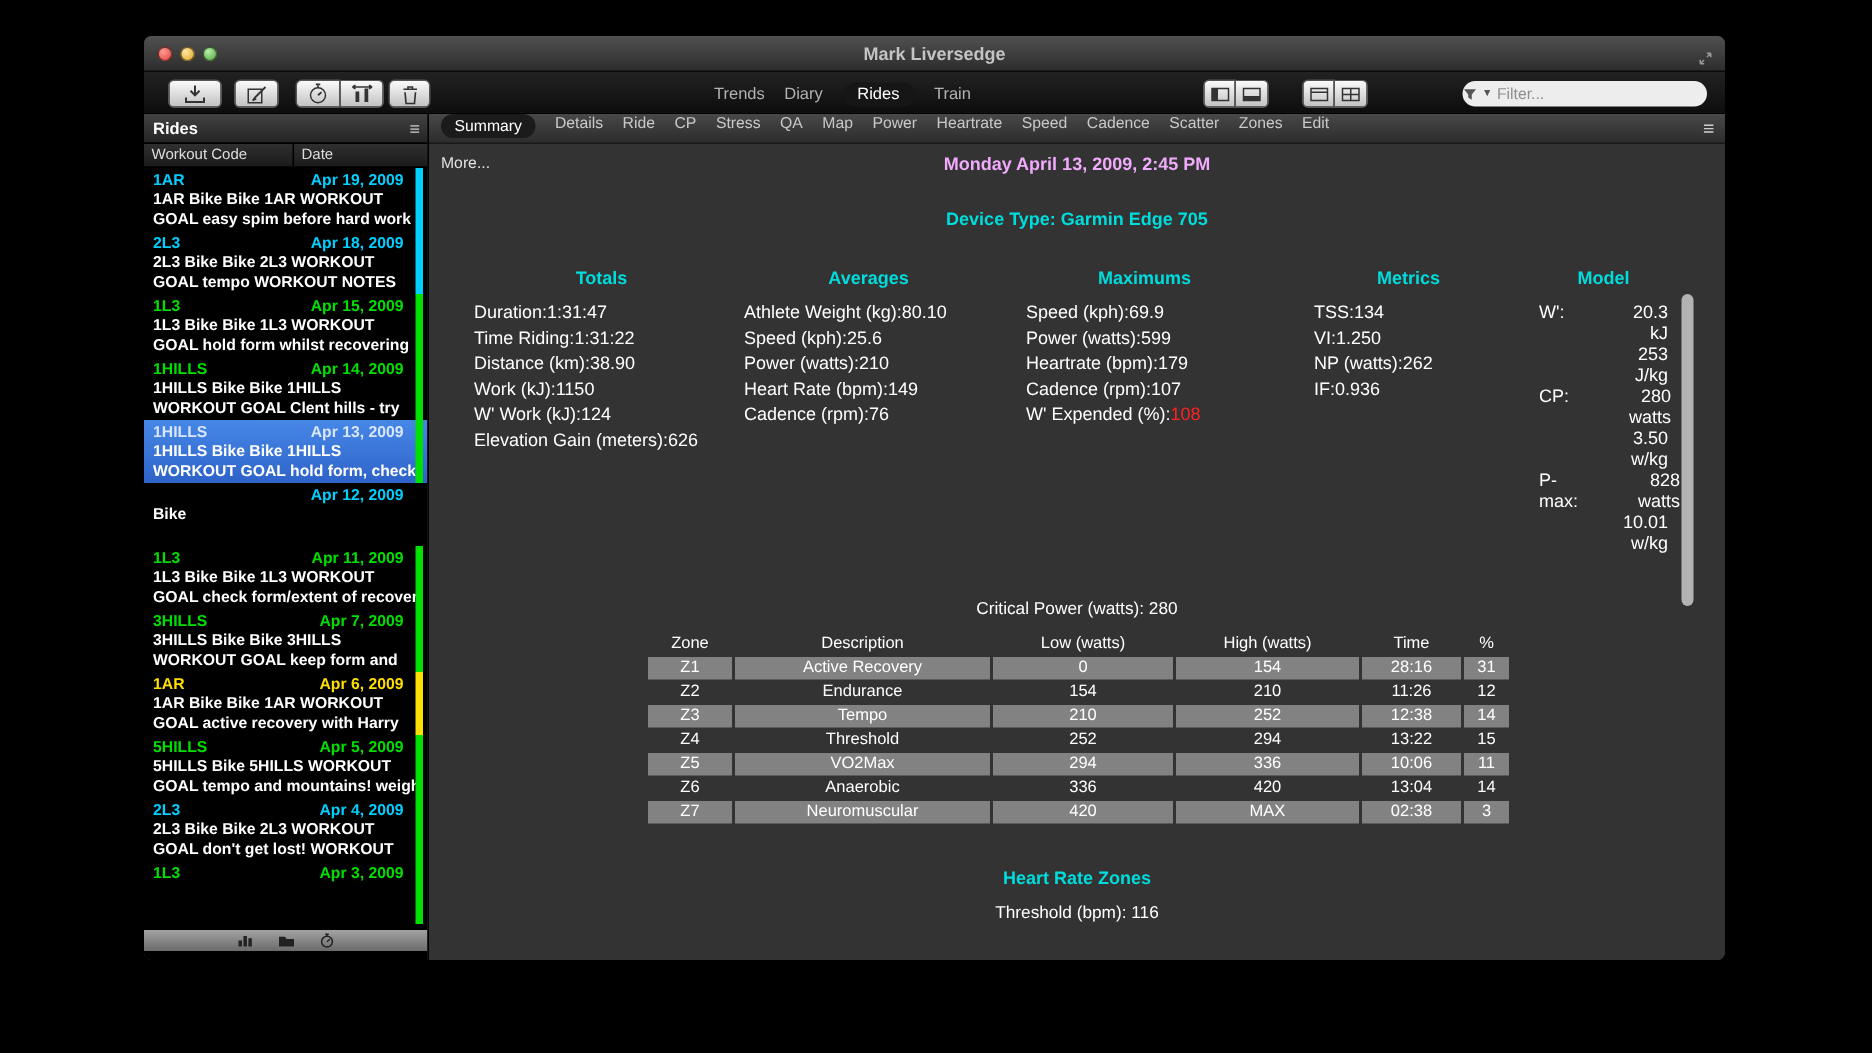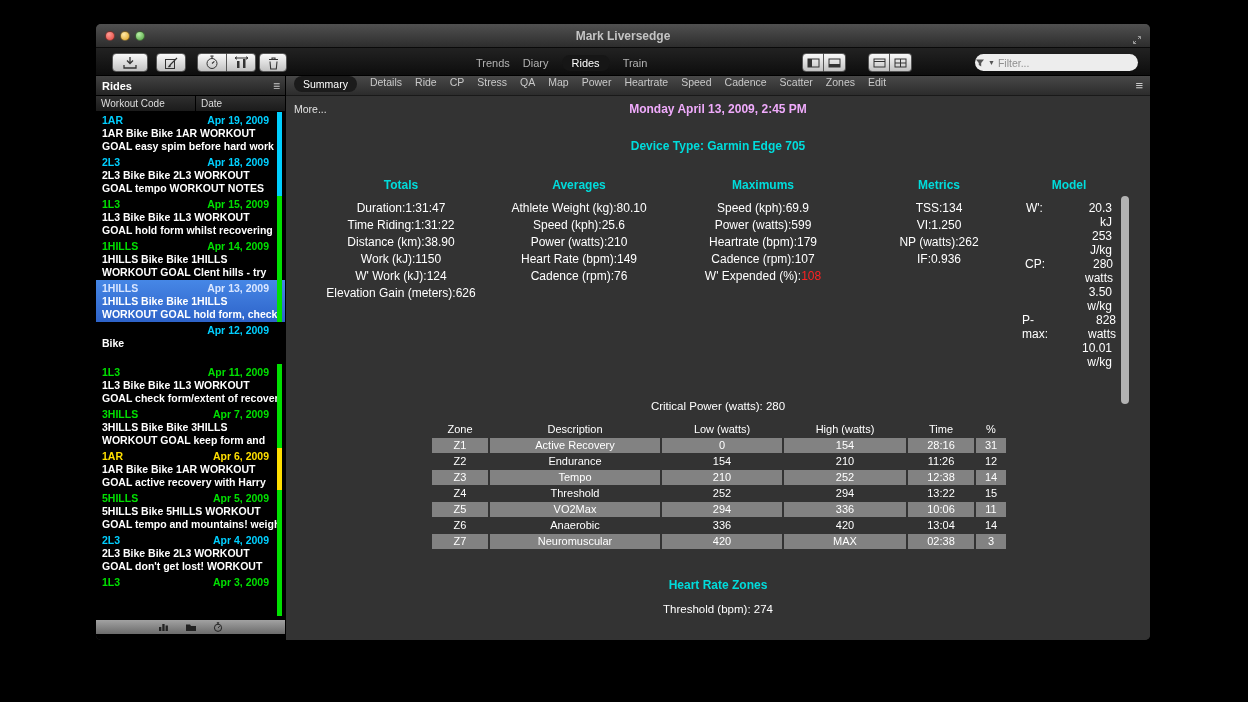--- a/index.html
+++ b/index.html
@@ -59,21 +59,21 @@
                background:linear-gradient(#484848,#2c2c2c); border-bottom:1px solid #191919;
                display:flex; align-items:flex-start; gap:13px; padding-left:8px; font-size:10.5px; color:#c9c9c9; }
   .main-tab.selected { background:#1b1b1b; border-radius:9px; padding:2px 9px; color:#fff; }
   .mt-burger { position:absolute; right:7px; top:2px; color:#ccc; font-size:13px; }
   .main-content { position:absolute; top:20px; left:0; right:0; bottom:0; }
   .more { position:absolute; left:8px; top:7px; font-size:10.5px; color:#e2e2e2; }
   .ride-title { position:absolute; left:0; right:0; top:6px; text-align:center; font-size:12px; font-weight:bold; color:#f0abfc; }
   .device { position:absolute; left:0; right:0; top:43px; text-align:center; font-size:12px; font-weight:bold; }
   .sum-col { position:absolute; top:82px; }
   .sum-col h3 { text-align:center; font-size:12px; margin-bottom:9px; font-weight:bold; }
-  .srow { display:flex; justify-content:center; min-height:17px; font-size:12px; color:#fff; }
+  .srow { display:flex; justify-content:flex-start; min-height:17px; font-size:12px; color:#fff; }
   .srow .lab { text-align:left; }
   .srow .val { text-align:right; }
   .model .srow .lab { width:30px; }
   .model .srow .val { flex:1;margin-left:40px; }
   .cyan { color:#00dcdc; }
   .sec-title { position:absolute; left:0; right:0; text-align:center; font-size:12px; font-weight:bold; color:#00dcdc; }
   .sec-sub { position:absolute; left:0; right:0; text-align:center; font-size:11.5px; color:#fff; }
   .zones { position:absolute; left:146px; top:325px; display:grid;
            grid-template-columns:56px 170px 120px 122px 66px 30px; column-gap:2px; row-gap:1px;
            font-size:11px; color:#fff; text-align:center; }
@@ -510,19 +510,19 @@
 
         <div class="zc g">Z7</div>
         <div class="zc g">Neuromuscular</div>
         <div class="zc g">420</div>
         <div class="zc g">MAX</div>
         <div class="zc g">02:38</div>
         <div class="zc g">3</div>
       </div>
 
       <div class="sec-title" style="top:482px;">Heart Rate Zones</div>
-      <div class="sec-sub" style="top:507px;">Threshold (bpm): 274</div>
+      <div class="sec-sub" style="top:507px;">Threshold (bpm): 116</div>
 
       <div class="scroll-thumb"></div>
     </div>
   </div>
 
 </div>
 
 </body></html>

